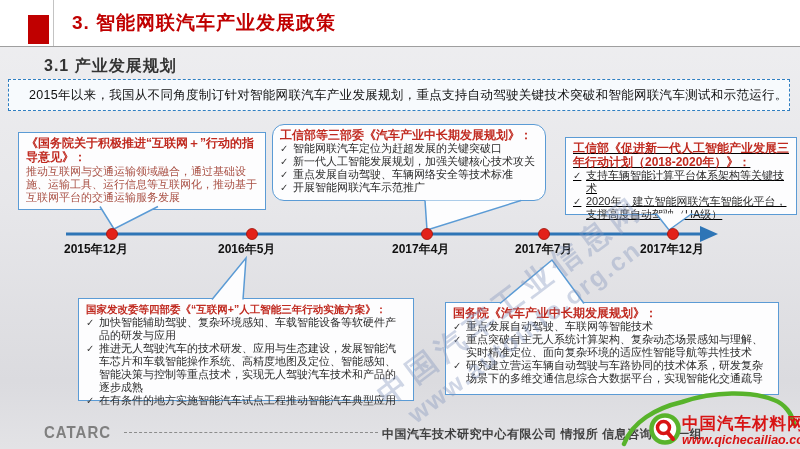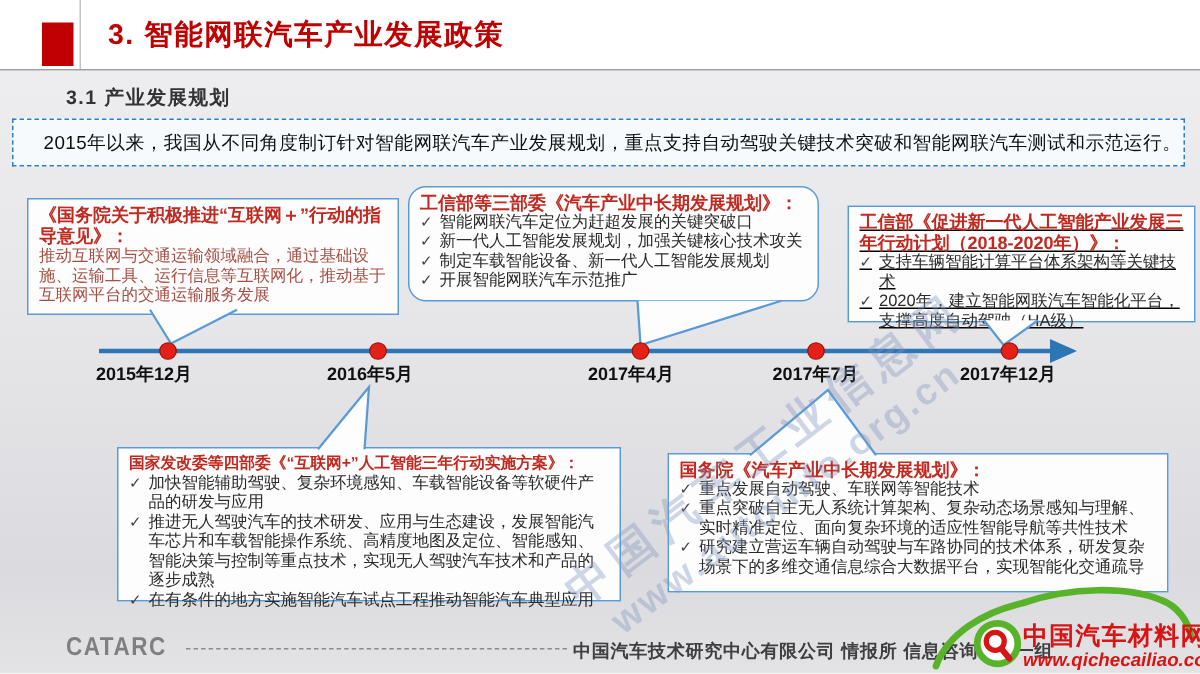--- a/index.html
+++ b/index.html
@@ -7,21 +7,21 @@
   .slide{
     position:relative; width:800px; height:449px; overflow:hidden;
     background:linear-gradient(180deg,#efeff1 0%,#e7e7ea 45%,#dbdbdf 85%,#e3e3e6 100%);
   }
   
   .header{position:absolute; left:0; top:0; width:800px; height:47px;
     background:#ffffff; border-bottom:1px solid #9f9f9f; z-index:2;}
   .vline{position:absolute; left:53px; top:0; width:1px; height:46px; background:#c3c3c3;}
   .accent{position:absolute; left:28px; top:15px; width:21px; height:29px; background:#c00000;}
   .title{position:absolute; left:72px; top:10px; font-size:19px; font-weight:bold; color:#c00000; letter-spacing:1px;}
-  .section-label{position:absolute; left:44px; top:56px; font-size:13px; font-weight:600; color:#333; z-index:2; letter-spacing:1px;}
+  .section-label{position:absolute; left:44px; top:56px; font-size:16px; font-weight:600; color:#333; z-index:2; letter-spacing:1px;}
   
   .intro{position:absolute; left:8px; top:79px; width:782px; height:32px;
     border:1px dashed #2f7ec0; background:#f7fafd; z-index:2; display:flex; align-items:center;}
   .intro span{margin-left:20px; font-size:12.5px; color:#101010; letter-spacing:0.3px;}
   
   .callout{position:absolute; background:#fdfdfe; border:1.5px solid #5b9bd5; padding:3px 7px; z-index:2;}
   .c-title{font-size:12px; font-weight:bold; color:#c02a20; line-height:14px;}
   .c-body{font-size:11px; line-height:13px; color:#a84f43; margin-top:1px;}
   .bullet{display:flex; font-size:11px; line-height:13px; color:#2b2b2b;}
   .check{flex:0 0 13px; width:13px; color:#3d3d3d; font-size:10px;}
@@ -76,21 +76,21 @@
         <div class="bullet">
           <span class="check">✓</span>
           <span class="btext">智能网联汽车定位为赶超发展的关键突破口</span>
         </div>
         <div class="bullet">
           <span class="check">✓</span>
           <span class="btext">新一代人工智能发展规划，加强关键核心技术攻关</span>
         </div>
         <div class="bullet">
           <span class="check">✓</span>
-          <span class="btext">制定车载智能设备、新一代人工智能发展规划</span>
+          <span class="btext">重点发展自动驾驶、车辆网络安全等技术标准</span>
         </div>
         <div class="bullet">
           <span class="check">✓</span>
           <span class="btext">开展智能网联汽车示范推广</span>
         </div>
       </div>
   </div>
 
   <div class="callout" id="box3">
     <div class="c-title">工信部《促进新一代人工智能产业发展三年行动计划（2018-2020年）》：</div>

